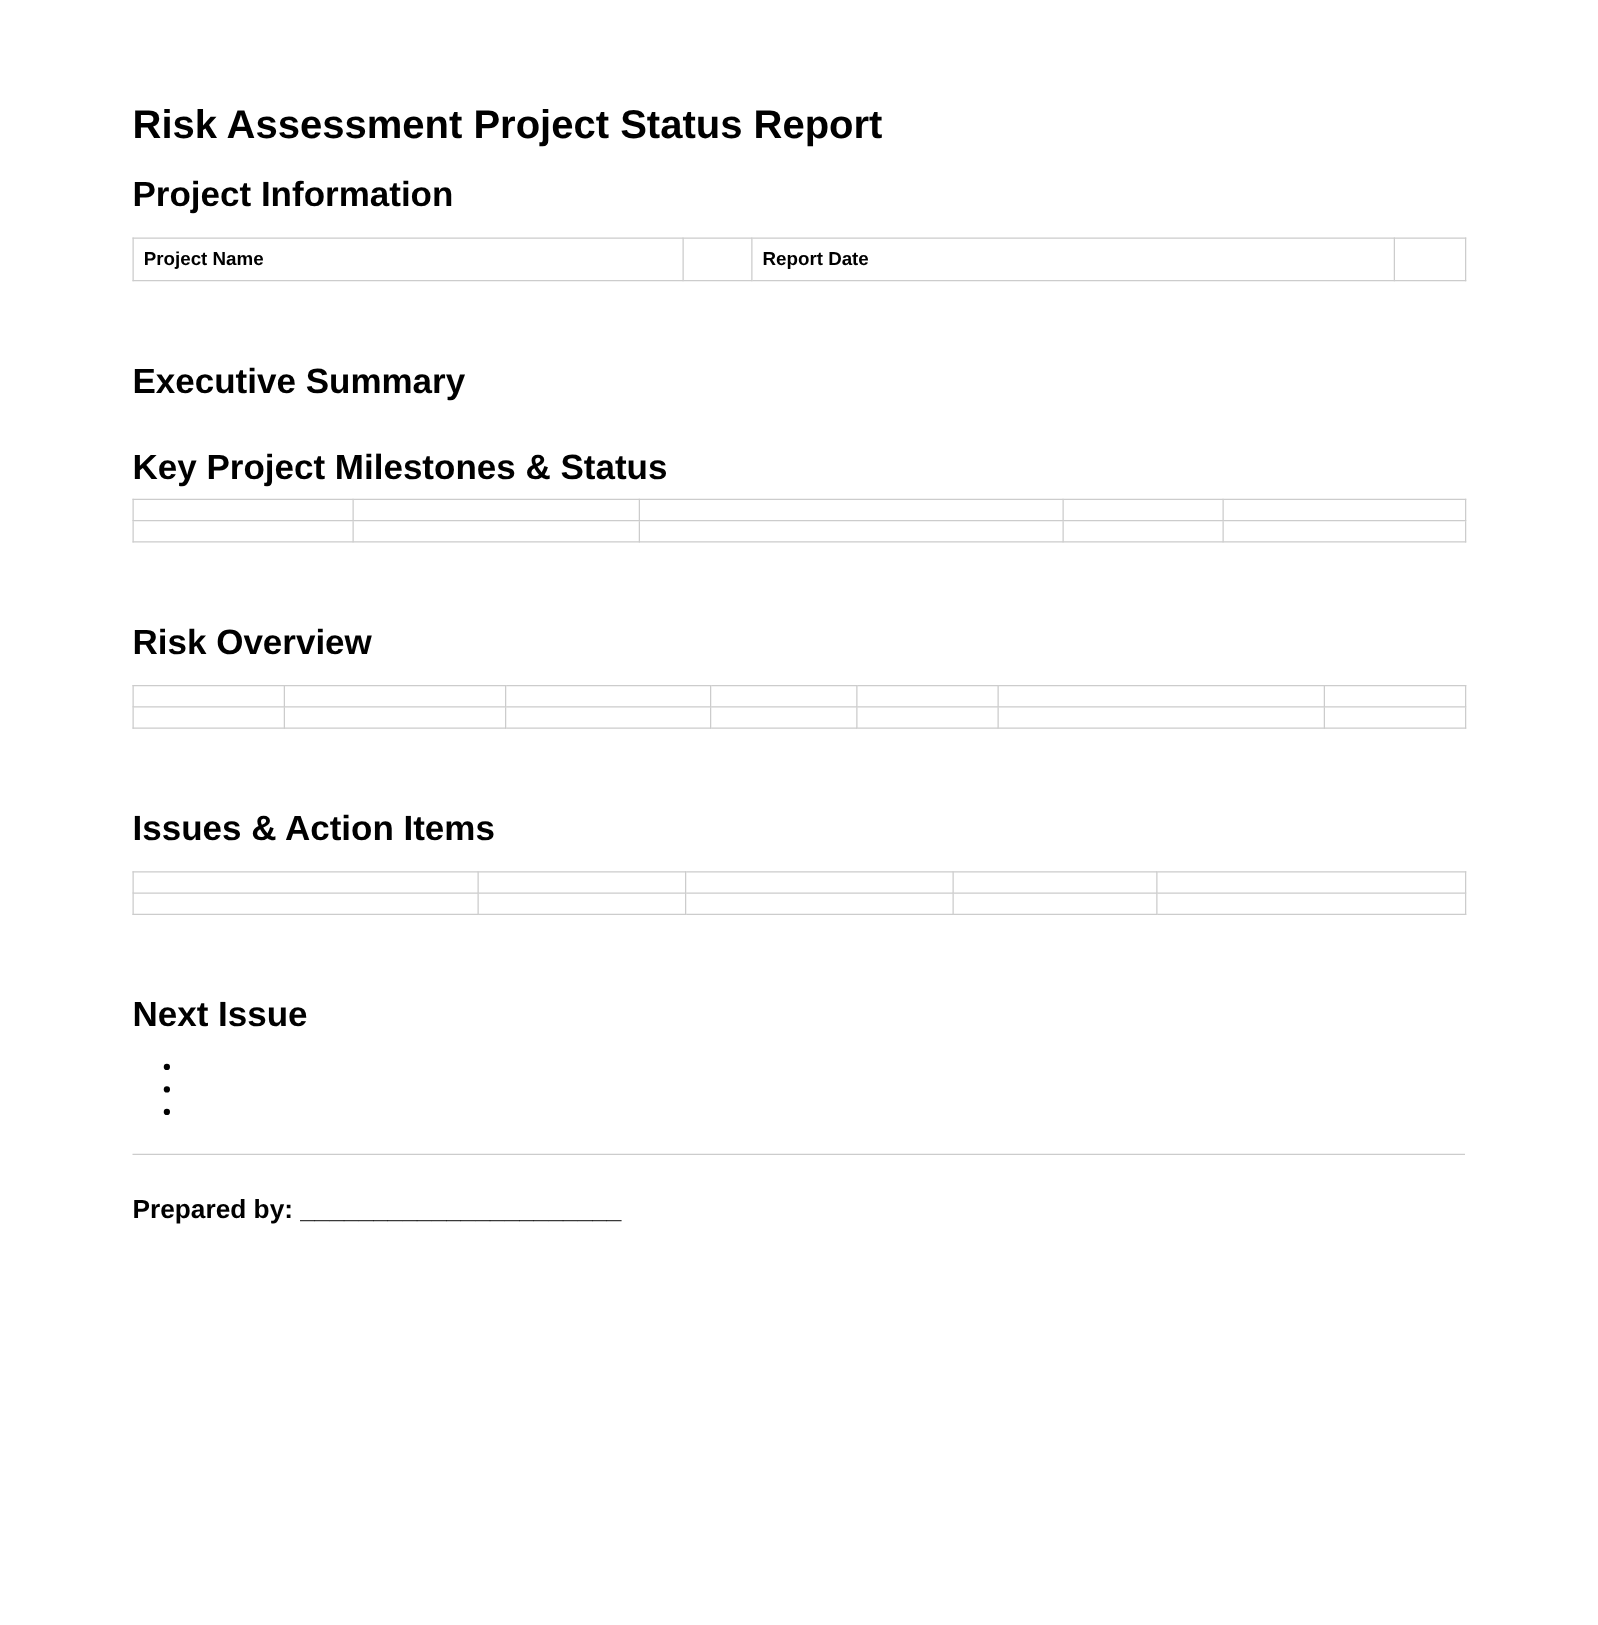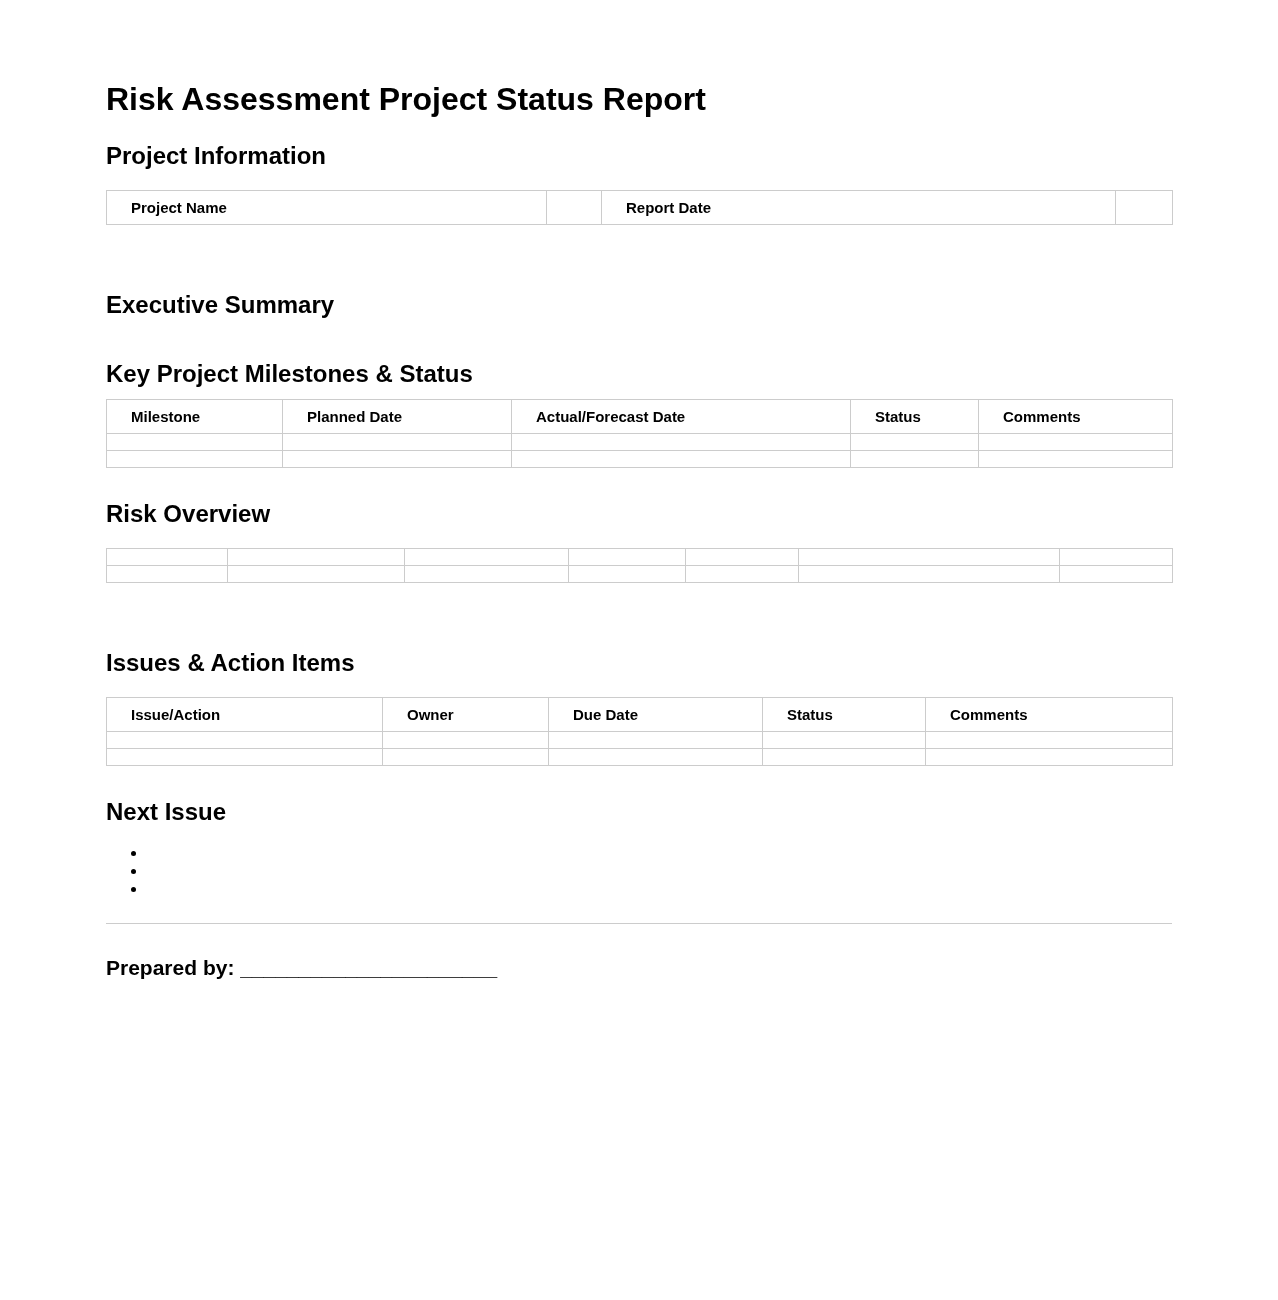--- a/index.html
+++ b/index.html
@@ -2,24 +2,24 @@
 <html><head>
 <meta charset="utf-8">
 <style>
   html, body { margin: 0; padding: 0; background: #ffffff; }
   body {
     width: 1278px; height: 1300px; position: relative;
     font-family: "Liberation Sans", sans-serif; color: #000;
   }
   .page { position: absolute; left: 106px; top: 0; width: 1066px; }
   h1 { position: absolute; margin: 0; font-size: 32px; font-weight: bold; left: 0; top: 80px; line-height: 38px; white-space: nowrap; }
-  h2 { position: absolute; margin: 0; font-size: 24px; font-weight: bold; left: 0; line-height: 28px; white-space: nowrap; text-align: right; }
+  h2 { position: absolute; margin: 0; font-size: 28px; font-weight: bold; left: 0; line-height: 28px; white-space: nowrap; text-align: right; }
   table { position: absolute; left: 0; border-collapse: collapse; width: 1066px; table-layout: fixed; }
   td, th {
-    border: 1px solid #cccccc; padding: 0 24px; text-align: left;
+    border: 1px solid #cccccc; padding: 0 8px; text-align: left;
     font-size: 15px; font-weight: bold; vertical-align: middle;
   }
   tr.hdr td, tr.hdr th { height: 33px; }
   tr.empty td { height: 16px; }
   td.lbl { font-weight: bold; }
   ul { position: absolute; left: 0; top: 843px; margin: 0; padding-left: 24px; list-style: none; }
   ul li { height: 18px; position: relative; }
   ul li .bullet { position: absolute; left: 1px; top: 8px; width: 5px; height: 5px; border-radius: 50%; background: #000; }
   hr { position: absolute; left: 0; top: 923px; width: 1066px; margin: 0; border: none; border-top: 1px solid #cccccc; }
   .prepared { position: absolute; left: 0; top: 956px; font-size: 21px; font-weight: bold; white-space: nowrap; }
@@ -53,27 +53,20 @@
   <h2 style="top:360px">Key Project Milestones &amp; Status</h2>
   <table style="top:399px">
     <colgroup>
         <col style="width:176px">
         <col style="width:229px">
         <col style="width:339px">
         <col style="width:128px">
         <col style="width:194px">
       </colgroup>
     <tbody>
-        <tr class="hdr">
-      <th>Milestone</th>
-      <th>Planned Date</th>
-      <th>Actual/Forecast Date</th>
-      <th>Status</th>
-      <th>Comments</th>
-    </tr>
     <tr class="empty">
       <td></td>
       <td></td>
       <td></td>
       <td></td>
       <td></td>
     </tr>
     <tr class="empty">
       <td></td>
       <td></td>
@@ -120,27 +113,20 @@
   <h2 style="top:649px">Issues &amp; Action Items</h2>
   <table style="top:697px">
     <colgroup>
         <col style="width:276px">
         <col style="width:166px">
         <col style="width:214px">
         <col style="width:163px">
         <col style="width:247px">
       </colgroup>
     <tbody>
-        <tr class="hdr">
-      <th>Issue/Action</th>
-      <th>Owner</th>
-      <th>Due Date</th>
-      <th>Status</th>
-      <th>Comments</th>
-    </tr>
     <tr class="empty">
       <td></td>
       <td></td>
       <td></td>
       <td></td>
       <td></td>
     </tr>
     <tr class="empty">
       <td></td>
       <td></td>

